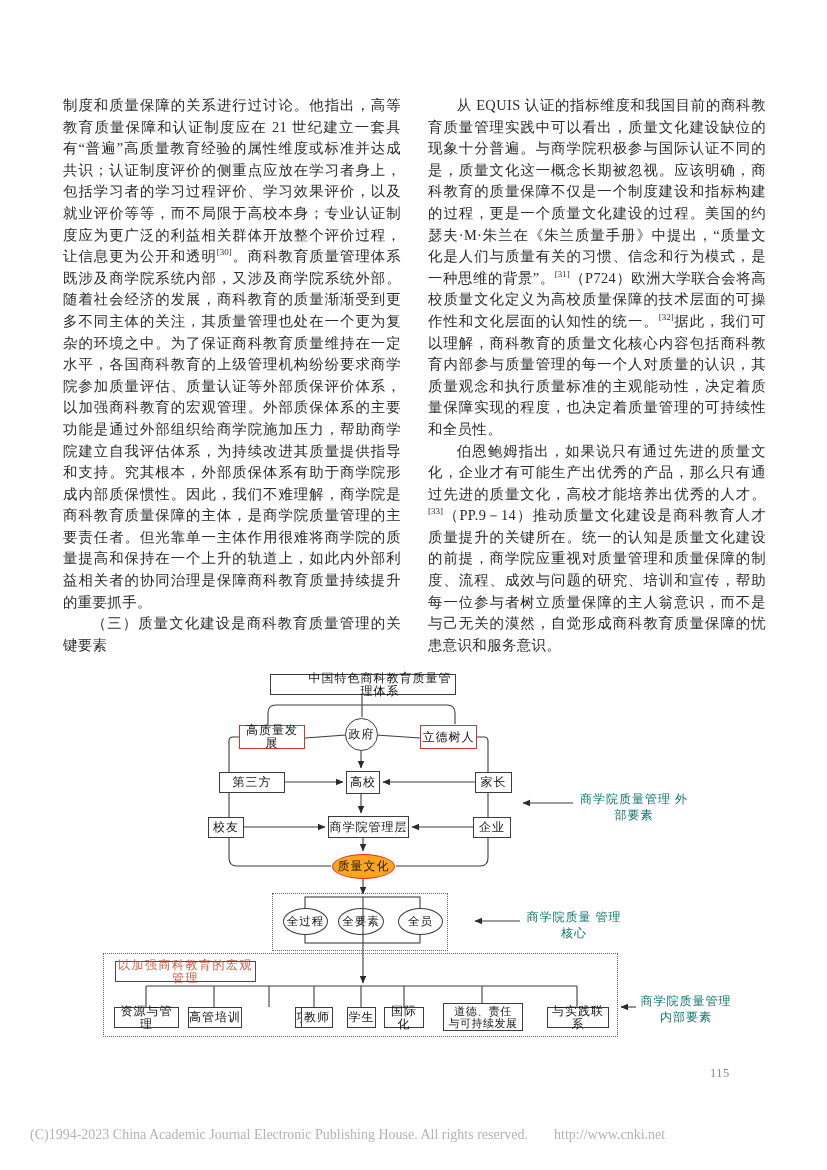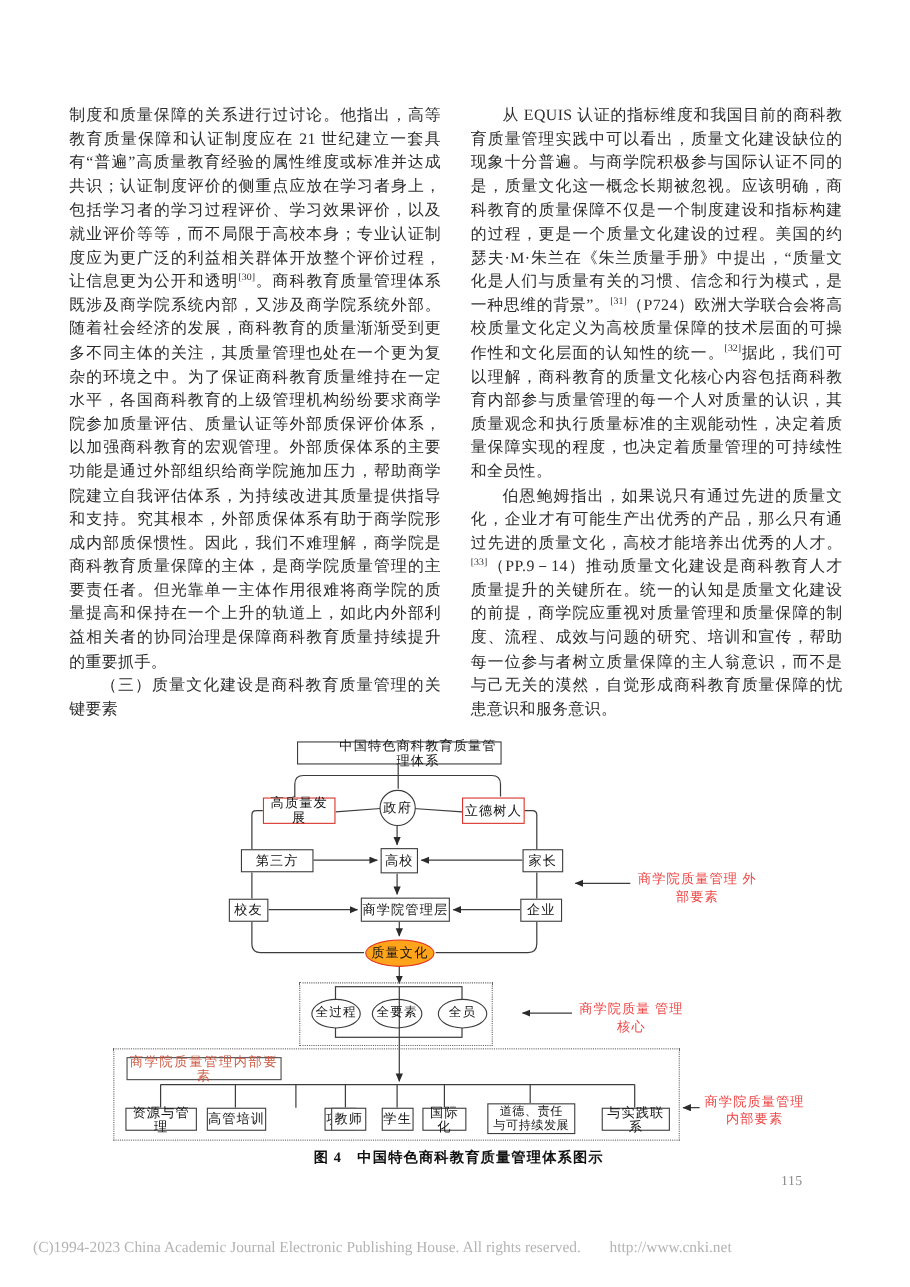--- a/index.html
+++ b/index.html
@@ -21,21 +21,21 @@
   .n { position:absolute; border:1px solid #3c3c3c; background:#fff; color:#141414;
        display:flex; align-items:center; justify-content:center; text-align:center;
        font-size:12px; letter-spacing:1px; line-height:13px; white-space:pre-line; }
   .red  { border:1.4px solid #d9342b; }
   .circle  { border-radius:50%; }
   .ellipse { border-radius:50%; background:transparent; }
   .ellipse.solidbg { background:#fff; }
   .culture { border-radius:50%; background:#ffa41b; border:1.6px solid #e03020; }
   .dotted  { border:1px dotted #666; background:transparent; }
   .int-label { color:#cd5b45; border:1px solid #4a4a4a; letter-spacing:1.5px; }
-  .ann { position:absolute; font-size:12px; letter-spacing:1px; color:#ef4444; text-align:center; line-height:15.5px; }
+  .ann { position:absolute; font-size:12px; letter-spacing:1px; color:#0f766e; text-align:center; line-height:15.5px; }
   .fig-caption { position:absolute; left:317px; top:371px; transform:translateX(-50%);
                  font-weight:bold; font-size:13px; letter-spacing:1px; white-space:nowrap; color:#111; }
 
   
   .pagenum { position:absolute; left:710px; top:1066px; font-size:12.5px; color:#8a8a8a; letter-spacing:0.5px; }
   .footer  { position:absolute; left:30px; top:1127px; font-size:14px; color:#b3b3b3; white-space:nowrap; }
   .footer .url { margin-left:26px; }
 </style>
 </head>
 <body>
@@ -120,37 +120,36 @@
   <div class="n" style="left:119px; top:100px; width:66px; height:21px;">第三方</div>
   <div class="n" style="left:246px; top:99px; width:34px; height:23px;">高校</div>
   <div class="n" style="left:375px; top:100px; width:37px; height:21px;">家长</div>
   <div class="n" style="left:108px; top:145px; width:36px; height:21px;">校友</div>
   <div class="n" style="left:228px; top:144px; width:81px; height:22px;">商学院管理层</div>
   <div class="n" style="left:373px; top:145px; width:38px; height:21px;">企业</div>
   <div class="n culture" style="left:232px; top:182px; width:63px; height:25px;">质量文化</div>
   <div class="n ellipse solidbg" style="left:183px; top:236px; width:45px; height:27px; font-size:11.5px;">全过程</div>
   <div class="n ellipse" style="left:238px; top:236px; width:46px; height:27px; font-size:11.5px;">全要素</div>
   <div class="n ellipse solidbg" style="left:298px; top:236px; width:45px; height:27px; font-size:11.5px;">全员</div>
-  <div class="n int-label" style="left:15px; top:289px; width:141px; height:21px;">商学院质量管理内部要素</div>
+  <div class="n int-label" style="left:15px; top:289px; width:141px; height:21px;">以加强商科教育的宏观管理</div>
   <div class="n" style="left:14px; top:335px; width:65px; height:21px;">资源与管理</div>
   <div class="n" style="left:88px; top:335px; width:54px; height:21px;">高管培训</div>
   <div class="n" style="left:155px; top:335px; width:29px; height:21px;margin-left:40px;">项目</div>
   <div class="n" style="left:201px; top:335px; width:32px; height:21px;">教师</div>
   <div class="n" style="left:247px; top:335px; width:29px; height:21px;">学生</div>
   <div class="n" style="left:284px; top:335px; width:40px; height:21px;">国际化</div>
   <div class="n" style="left:343px; top:331px; width:80px; height:28px; font-size:11px; letter-spacing:0.5px; line-height:12.5px;">道德、责任
 与可持续发展</div>
   <div class="n" style="left:447px; top:335px; width:62px; height:21px;">与实践联系</div>
 
   <div class="ann" style="left:478px; top:120px; width:112px;">商学院质量管理
 外部要素</div>
   <div class="ann" style="left:426px; top:238px; width:96px;">商学院质量
 管理核心</div>
   <div class="ann" style="left:538px; top:322px; width:96px;">商学院质量管理
 内部要素</div>
 
-  <div class="fig-caption">图 4　中国特色商科教育质量管理体系图示</div>
 </div>
 
 <div class="pagenum">115</div>
 <div class="footer">
   <span>(C)1994-2023 China Academic Journal Electronic Publishing House. All rights reserved.</span><span class="url">http://www.cnki.net</span>
 </div>
 
 </body></html>

